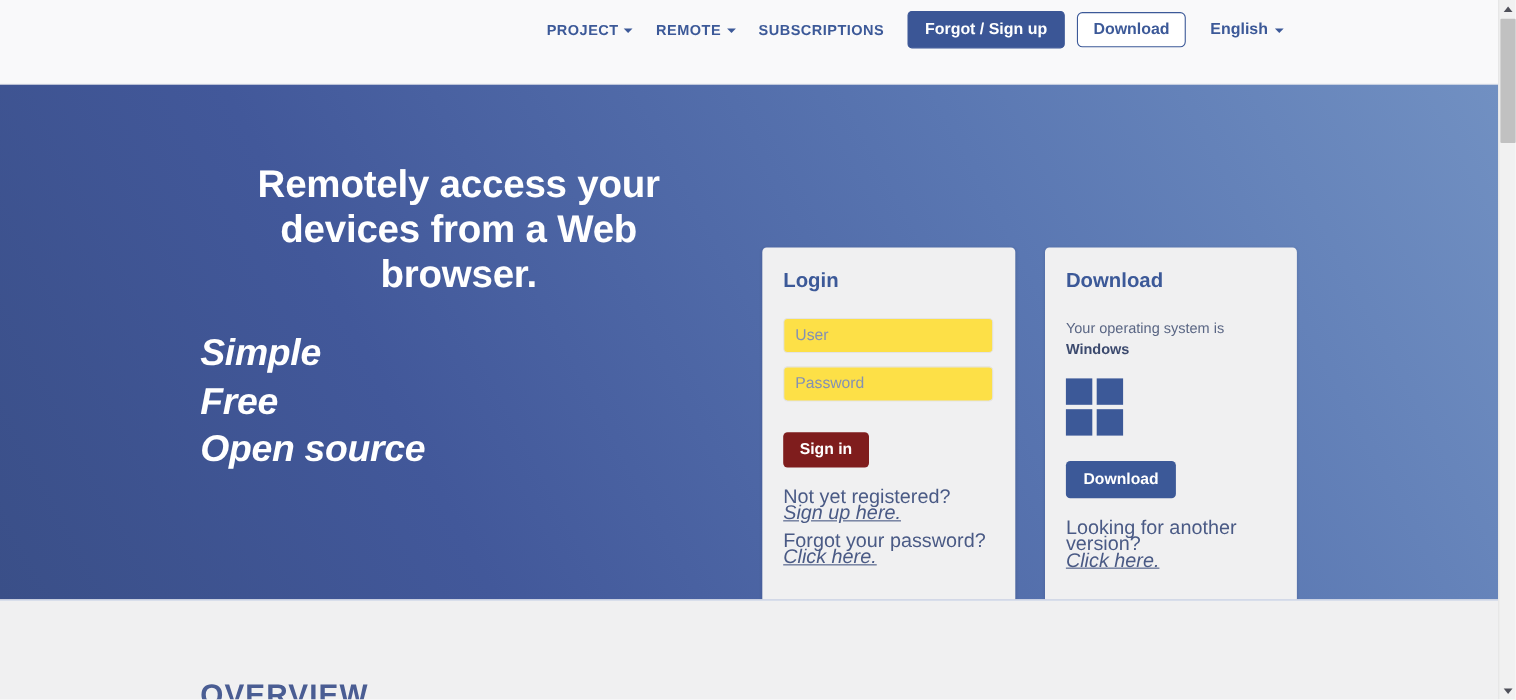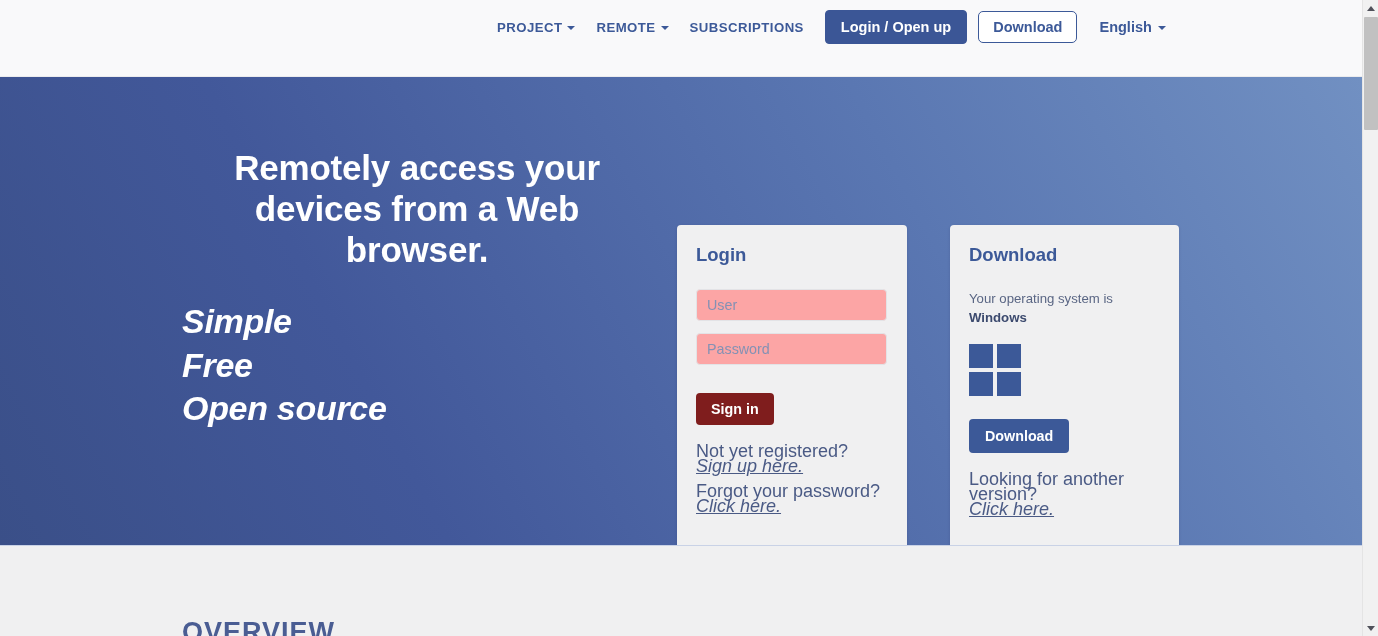--- a/index.html
+++ b/index.html
@@ -131,36 +131,36 @@
     letter-spacing: -.3px;
   }
 
   
   .card {
     position: absolute;
     background: #f0f0f1;
     border-radius: 4px;
     box-shadow: 0 1px 3px rgba(20,30,60,.16);
   }
-  .card-login   { left: 677px; top: 148px; width: 230px; height: 323px; }
+  .card-login   { left: 693px; top: 148px; width: 230px; height: 323px; }
   .card-download{ left: 950px; top: 148px; width: 229px; height: 323px; }
 
   .card-title {
     color: #3c5998;
     font-size: 18.5px;
     font-weight: 700;
     margin: 19px 0 0 19px;
   }
 
   .field {
     display: block;
     width: 191px;
     height: 32px;
     margin: 0 0 0 19px;
-    background: #fca5a5;
+    background: #fde047;
     border: 1px solid #e3e3e6;
     border-radius: 4px;
     padding: 0 10px;
     font-size: 14.3px;
     color: #44557f;
     font-family: "Liberation Sans", sans-serif;
     outline: none;
   }
   .field::placeholder { color: #8491b4; opacity: 1; }
   .field-user { margin-top: 23px; }
@@ -261,21 +261,21 @@
           <span>PROJECT</span>
           <span class="caret"></span>
         </a>
         <a class="nav-link">
           <span>REMOTE</span>
           <span class="caret"></span>
         </a>
         <a class="nav-link">
           <span>SUBSCRIPTIONS</span>
         </a>
-        <button class="btn-primary-sm">Login / Open up</button>
+        <button class="btn-primary-sm">Forgot / Sign up</button>
         <button class="btn-outline-sm">Download</button>
         <a class="lang">
           <span>English</span>
           <span class="caret"></span>
         </a>
       </div>
     </div>
 
     <div class="hero">
 

